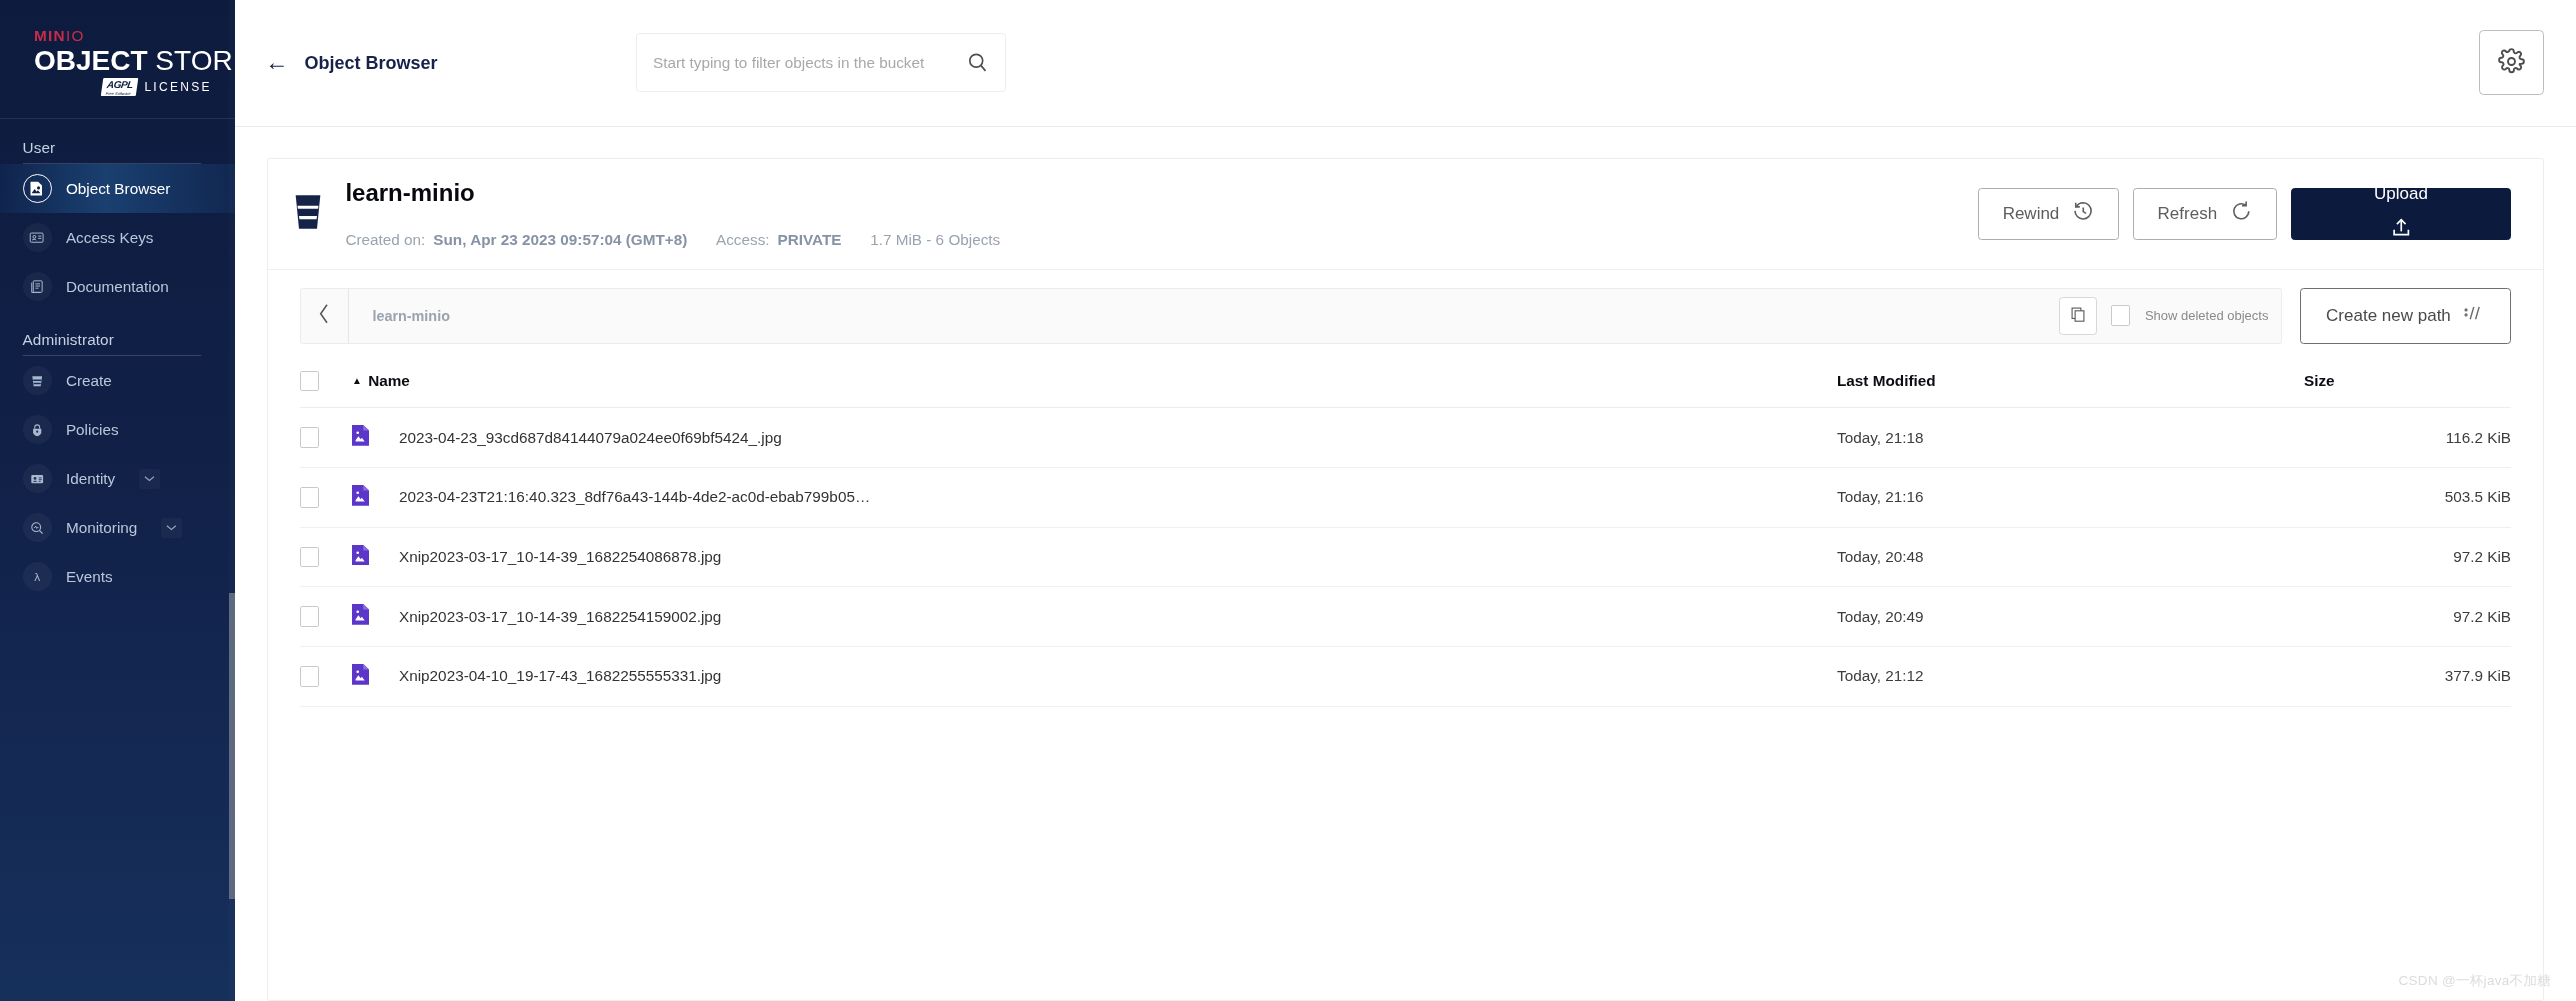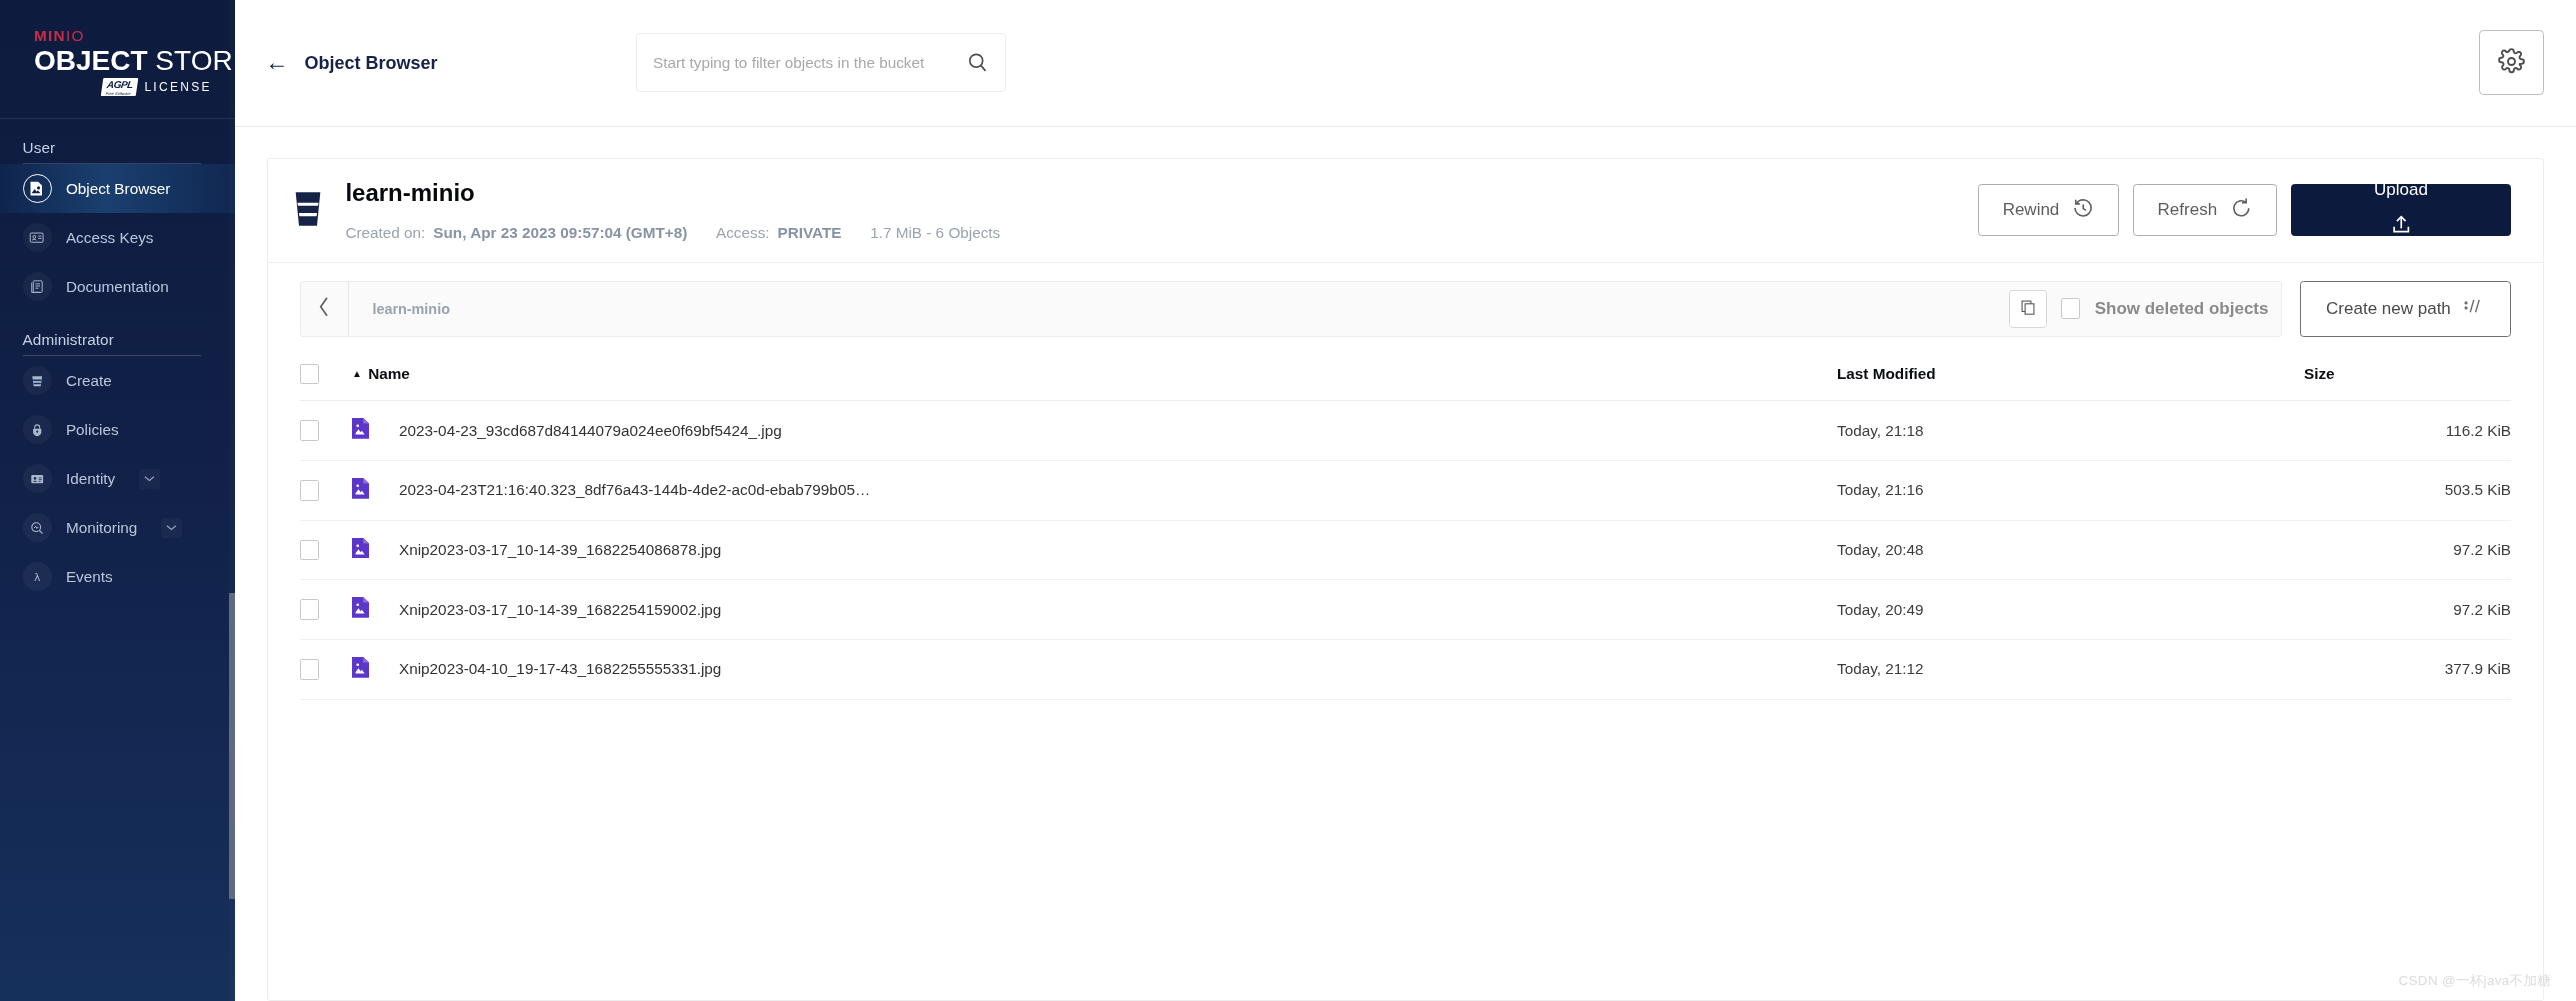--- a/index.html
+++ b/index.html
@@ -126,21 +126,21 @@
   }
 
   .bucket-head {
     display: flex; align-items: center; padding: 20px 32px 20px 23.4px;
     border-bottom: 0.9px solid #efefef; flex: 0 0 auto;
   }
   .bucket-icon { flex: 0 0 34px; margin-right: 20px; }
   .bucket-texts { flex: 1; min-width: 0; }
   .bucket-name { font-size: 24px; font-weight: bold; color: #07090e; line-height: 1.15; }
   .bucket-meta {
-    display: flex; align-items: baseline; gap: 8px; margin-top: 17px;
+    display: flex; align-items: baseline; gap: 8px; margin-top: 24px;
     font-size: 15.3px; color: #9aa3b0; white-space: nowrap; flex-wrap: wrap;
   }
   .bucket-meta .lbl { color: #9aa3b0; font-weight: 400; }
   .bucket-meta .val { color: #8793a5; font-weight: bold; }
   .bucket-meta .gap { width: 12.6px; display:inline-block; }
 
   .actions { display: flex; gap: 14.4px; align-items: center; }
   .btn {
     height: 52px; border-radius: 3.6px; display: flex; align-items: center;
     justify-content: center; gap: 12.6px; padding: 0 23.4px; cursor: pointer;
@@ -165,21 +165,21 @@
   .crumb { font-size: 14.4px; font-weight: bold; color: #9aa3b0; }
   .path-right { display: flex; align-items: center; gap: 14.4px; padding-right: 12.6px; }
   .copy-btn {
     width: 38px; height: 38px; border: 0.9px solid #d7d7d7; border-radius: 3.6px;
     background: #fff; display:flex; align-items:center; justify-content:center; cursor:pointer;
   }
   .chk {
     width: 19px; height: 20.7px; border: 0.9px solid #c9c9c9; border-radius: 1.8px;
     background: #fff; flex: 0 0 19px;
   }
-  .chk-label { font-size: 17px; font-weight: bold; color: #8a8a8a; white-space: nowrap; }
+  .chk-label { font-size: 13px; font-weight: normal; color: #8a8a8a; white-space: nowrap; }
   .btn-newpath {
     height: 56px; border: 0.9px solid #6f6f6f; border-radius: 3.6px; background: #fff;
     color: #4a4a4a; font-size: 17px; display: flex; align-items: center; gap: 12.6px;
     padding: 0 25px; cursor: pointer; white-space: nowrap;
   }
 
   .tablewrap { flex: 1; min-height: 0; overflow: hidden; padding: 0 32px; }
   table.objects { width: 100%; border-collapse: collapse; table-layout: fixed; }
   table.objects th {
     text-align: left; font-size: 15.3px; font-weight: bold; color: #0b0d12;

